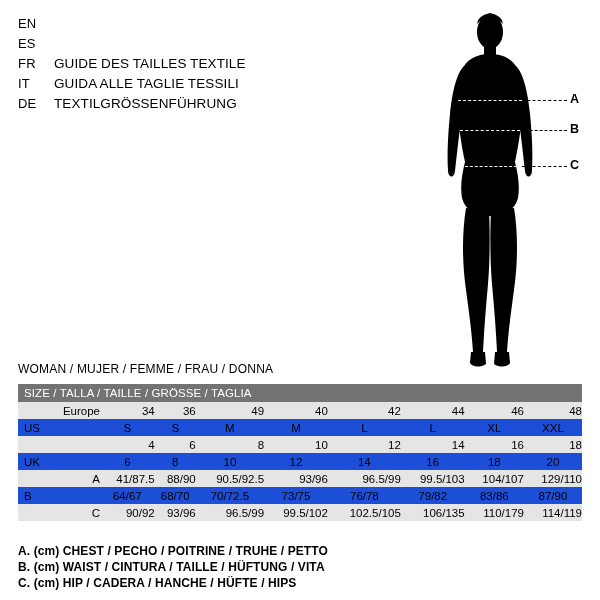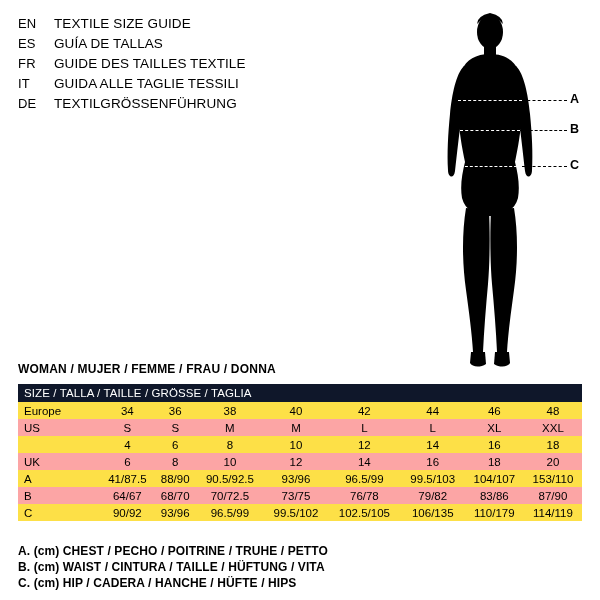--- a/index.html
+++ b/index.html
@@ -72,54 +72,55 @@
     font-weight: bold;
     color: #000000;
   }
 
   
   .woman-caption {
     position: absolute;
     left: 18px;
     top: 362px;
     font-size: 12px;
-    font-weight: bold;
+    font-weight: normal;
     letter-spacing: 0.2px;
   }
 
   
   .size-table {
     position: absolute;
     left: 18px;
     top: 384px;
     width: 564px;
     border-collapse: collapse;
     font-size: 11.5px;
   }
   .size-table td, .size-table th {
     padding: 0;
     height: 17px;
     text-align: center;
     font-weight: normal;
     vertical-align: middle;
   }
   .size-table tr.header-row td {
-    background: #0f172a;
+    background: #737373;
     color: #ffffff;
     text-align: left;
     padding-left: 6px;
     font-size: 11.5px;
     height: 18px;
     letter-spacing: 0.1px;
   }
   .size-table tr.shade td {
-    background: #fde047;
+    background: #e5e5e5;
+    text-align: right;
   }
   .size-table tr.plain td {
-    background: #fca5a5;
+    background: #1d4ed8;
   }
   .size-table td.rowlabel {
     text-align: left;
     padding-left: 6px;
     width: 76px;
   }
 
   
   .legend {
     position: absolute;
@@ -135,25 +136,23 @@
   }
 </style>
 </head>
 <body>
 
 <div class="page">
 
   <div class="lang-block">
     <div class="lang-row">
       <span class="lang-code">EN</span>
-      <span class="lang-title">TEXTILE SIZE GUIDE</span>
     </div>
     <div class="lang-row">
       <span class="lang-code">ES</span>
-      <span class="lang-title">GUÍA DE TALLAS</span>
     </div>
     <div class="lang-row">
       <span class="lang-code">FR</span>
       <span class="lang-title">GUIDE DES TAILLES TEXTILE</span>
     </div>
     <div class="lang-row">
       <span class="lang-code">IT</span>
       <span class="lang-title">GUIDA ALLE TAGLIE TESSILI</span>
     </div>
     <div class="lang-row">
@@ -235,21 +234,21 @@
   <table class="size-table">
     <tbody>
       <tr class="header-row">
         <td colspan="9">SIZE / TALLA / TAILLE / GRÖSSE / TAGLIA</td>
       </tr>
 
       <tr class="shade">
         <td class="rowlabel">Europe</td>
         <td>34</td>
         <td>36</td>
-        <td>38</td>
+        <td>49</td>
         <td>40</td>
         <td>42</td>
         <td>44</td>
         <td>46</td>
         <td>48</td>
       </tr>
 
       <tr class="plain">
         <td class="rowlabel">US</td>
         <td>S</td>
@@ -288,21 +287,21 @@
 
       <tr class="shade">
         <td class="rowlabel">A</td>
         <td>41/87.5</td>
         <td>88/90</td>
         <td>90.5/92.5</td>
         <td>93/96</td>
         <td>96.5/99</td>
         <td>99.5/103</td>
         <td>104/107</td>
-        <td>153/110</td>
+        <td>129/110</td>
       </tr>
 
       <tr class="plain">
         <td class="rowlabel">B</td>
         <td>64/67</td>
         <td>68/70</td>
         <td>70/72.5</td>
         <td>73/75</td>
         <td>76/78</td>
         <td>79/82</td>

